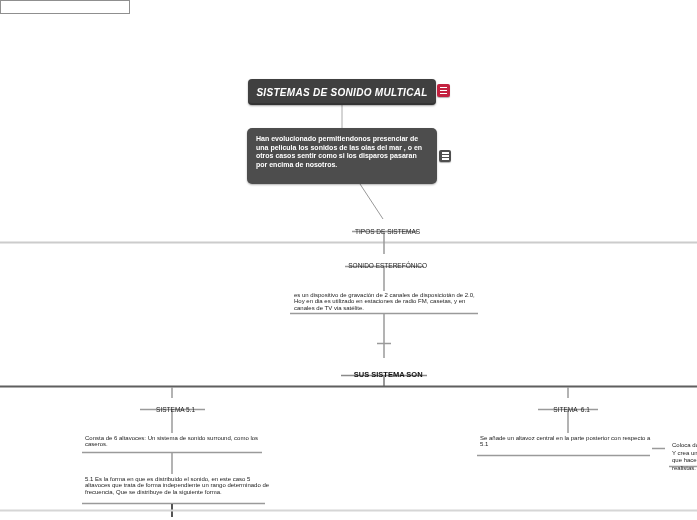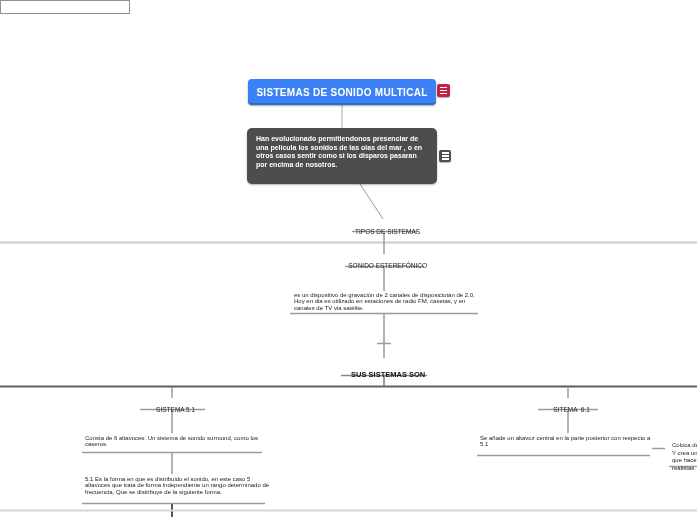--- a/index.html
+++ b/index.html
@@ -6,23 +6,23 @@
   #canvas{
     position:relative;width:697px;height:520px;overflow:hidden;
     background:#ffffff;font-family:"Liberation Sans","DejaVu Sans",sans-serif;
     color:#222;
   }
   #lines{position:absolute;left:0;top:0;z-index:0;}
   .node{position:absolute;z-index:2;}
   
   .root-box{
     left:248px;top:79px;width:188px;height:26px;
-    background:#3b82f6;border-radius:4px;
+    background:#404040;border-radius:4px;
     box-shadow:0 1px 2px rgba(0,0,0,.35), inset 0 -2px 0 rgba(0,0,0,.18);
-    display:flex;align-items:center;justify-content:center;
+    display:flex;align-items:center;justify-content:center;font-style:italic;
   }
   .root-box span{
     color:#fff;font-weight:bold;font-size:10px;letter-spacing:.3px;white-space:nowrap;
   }
   
   .notes-icon{
     position:absolute;z-index:3;border-radius:2px;
     display:flex;flex-direction:column;justify-content:center;align-items:center;gap:1.5px;
     box-shadow:0 1px 1px rgba(0,0,0,.3);
   }
@@ -129,21 +129,21 @@
   </div>
 
   <div class="node lbl lbl-estereo">
     <span>SONIDO ESTEREFÓNICO</span>
   </div>
   <div class="node para para-estereo">
     <span>es un dispositivo de gravación de 2 canales  de disposiciotán de 2.0, Hoy en dia es utilizado en estaciones de radio FM, casetas, y en canales de TV via satélite.</span>
   </div>
 
   <div class="node lbl lbl-sus">
-    <span>SUS SISTEMAS SON</span>
+    <span>SUS SISTEMA SON</span>
   </div>
 
   <div class="node lbl lbl-s51">
     <span>SISTEMA 5.1</span>
   </div>
   <div class="node para para-consta">
     <span>Consta de 6 altavoces: Un sistema de sonido surround, como los caseros.</span>
   </div>
   <div class="node para para-51forma">
     <span>5.1 Es la forma en que es distribuido el sonido, en este caso 5 altavoces que trata de forma independiente un rango determinado de frecuencia, Que se distribuye de la siguiente forma.</span>

